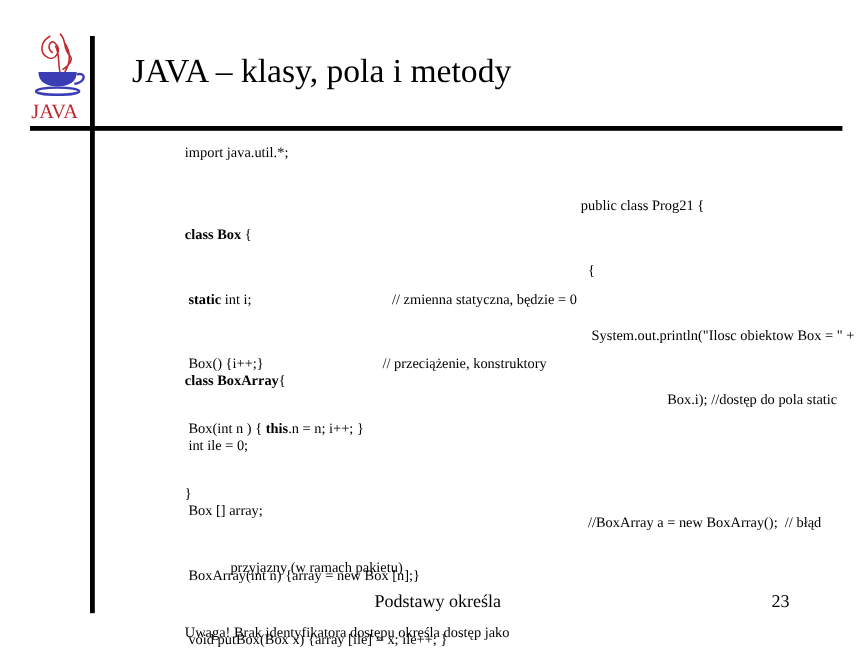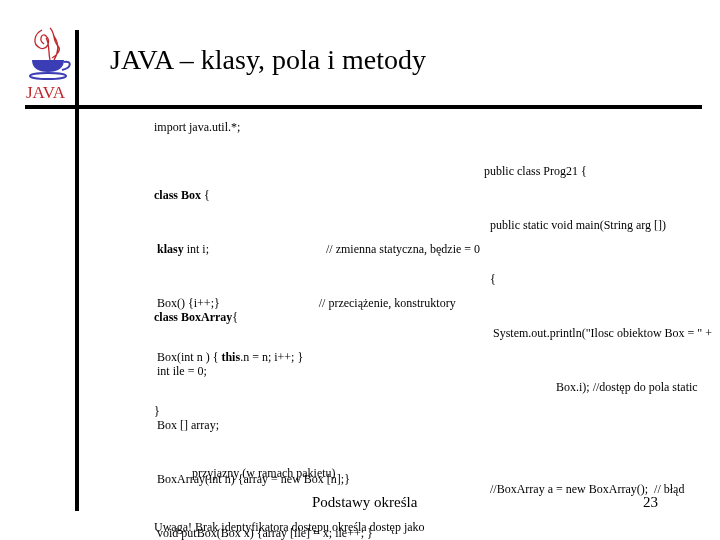--- a/index.html
+++ b/index.html
@@ -27,21 +27,21 @@
 
 <div class="vline"></div>
 <div class="hline"></div>
 
 <div class="title">JAVA – klasy, pola i metody</div>
 
 <div class="code" style="left:110px; top:118px;">import java.util.*;</div>
 
 <div class="code" style="left:110px; top:150px;">
   <span class="line"><b>class Box</b> {</span>
-  <span class="line"> <b>klasy</b> int i;                                       // zmienna statyczna, będzie = 0</span>
+  <span class="line"> <b>static</b> int i;                                       // zmienna statyczna, będzie = 0</span>
   <span class="line"> Box() {i++;}                                 // przeciążenie, konstruktory</span>
   <span class="line"> Box(int n ) { <b>this</b>.n = n; i++; }</span>
   <span class="line">}</span>
 </div>
 
 <div class="code" style="left:110px; top:272px;">
   <span class="line"><b>class BoxArray</b>{</span>
   <span class="line"> int ile = 0;</span>
   <span class="line"> Box [] array;</span>
   <span class="line"> BoxArray(int n) {array = new Box [n];}</span>
@@ -51,21 +51,20 @@
   
 </div>
 
 <div class="code" style="left:110px; top:428px;">
   <span class="line" style="padding-left:38px;">przyjazny (w ramach pakietu)</span>
   <span class="line">Uwaga! Brak identyfikatora dostępu określa dostęp jako</span>
 </div>
 
 <div class="code" style="left:440px; top:126px;">
   <span class="line">public class Prog21 {</span>
-  <span class="line">  public static void main(String arg [])</span>
   <span class="line">  {</span>
   <span class="line">   System.out.println("Ilosc obiektow Box = " +</span>
   <span class="line">                        Box.i); //dostęp do pola static</span>
   <span class="line" style="height:12px"></span>
   <span class="line">  //BoxArray a = new BoxArray();  // błąd</span>
   <span class="line" style="height:12px"></span>
   
   
   
   

